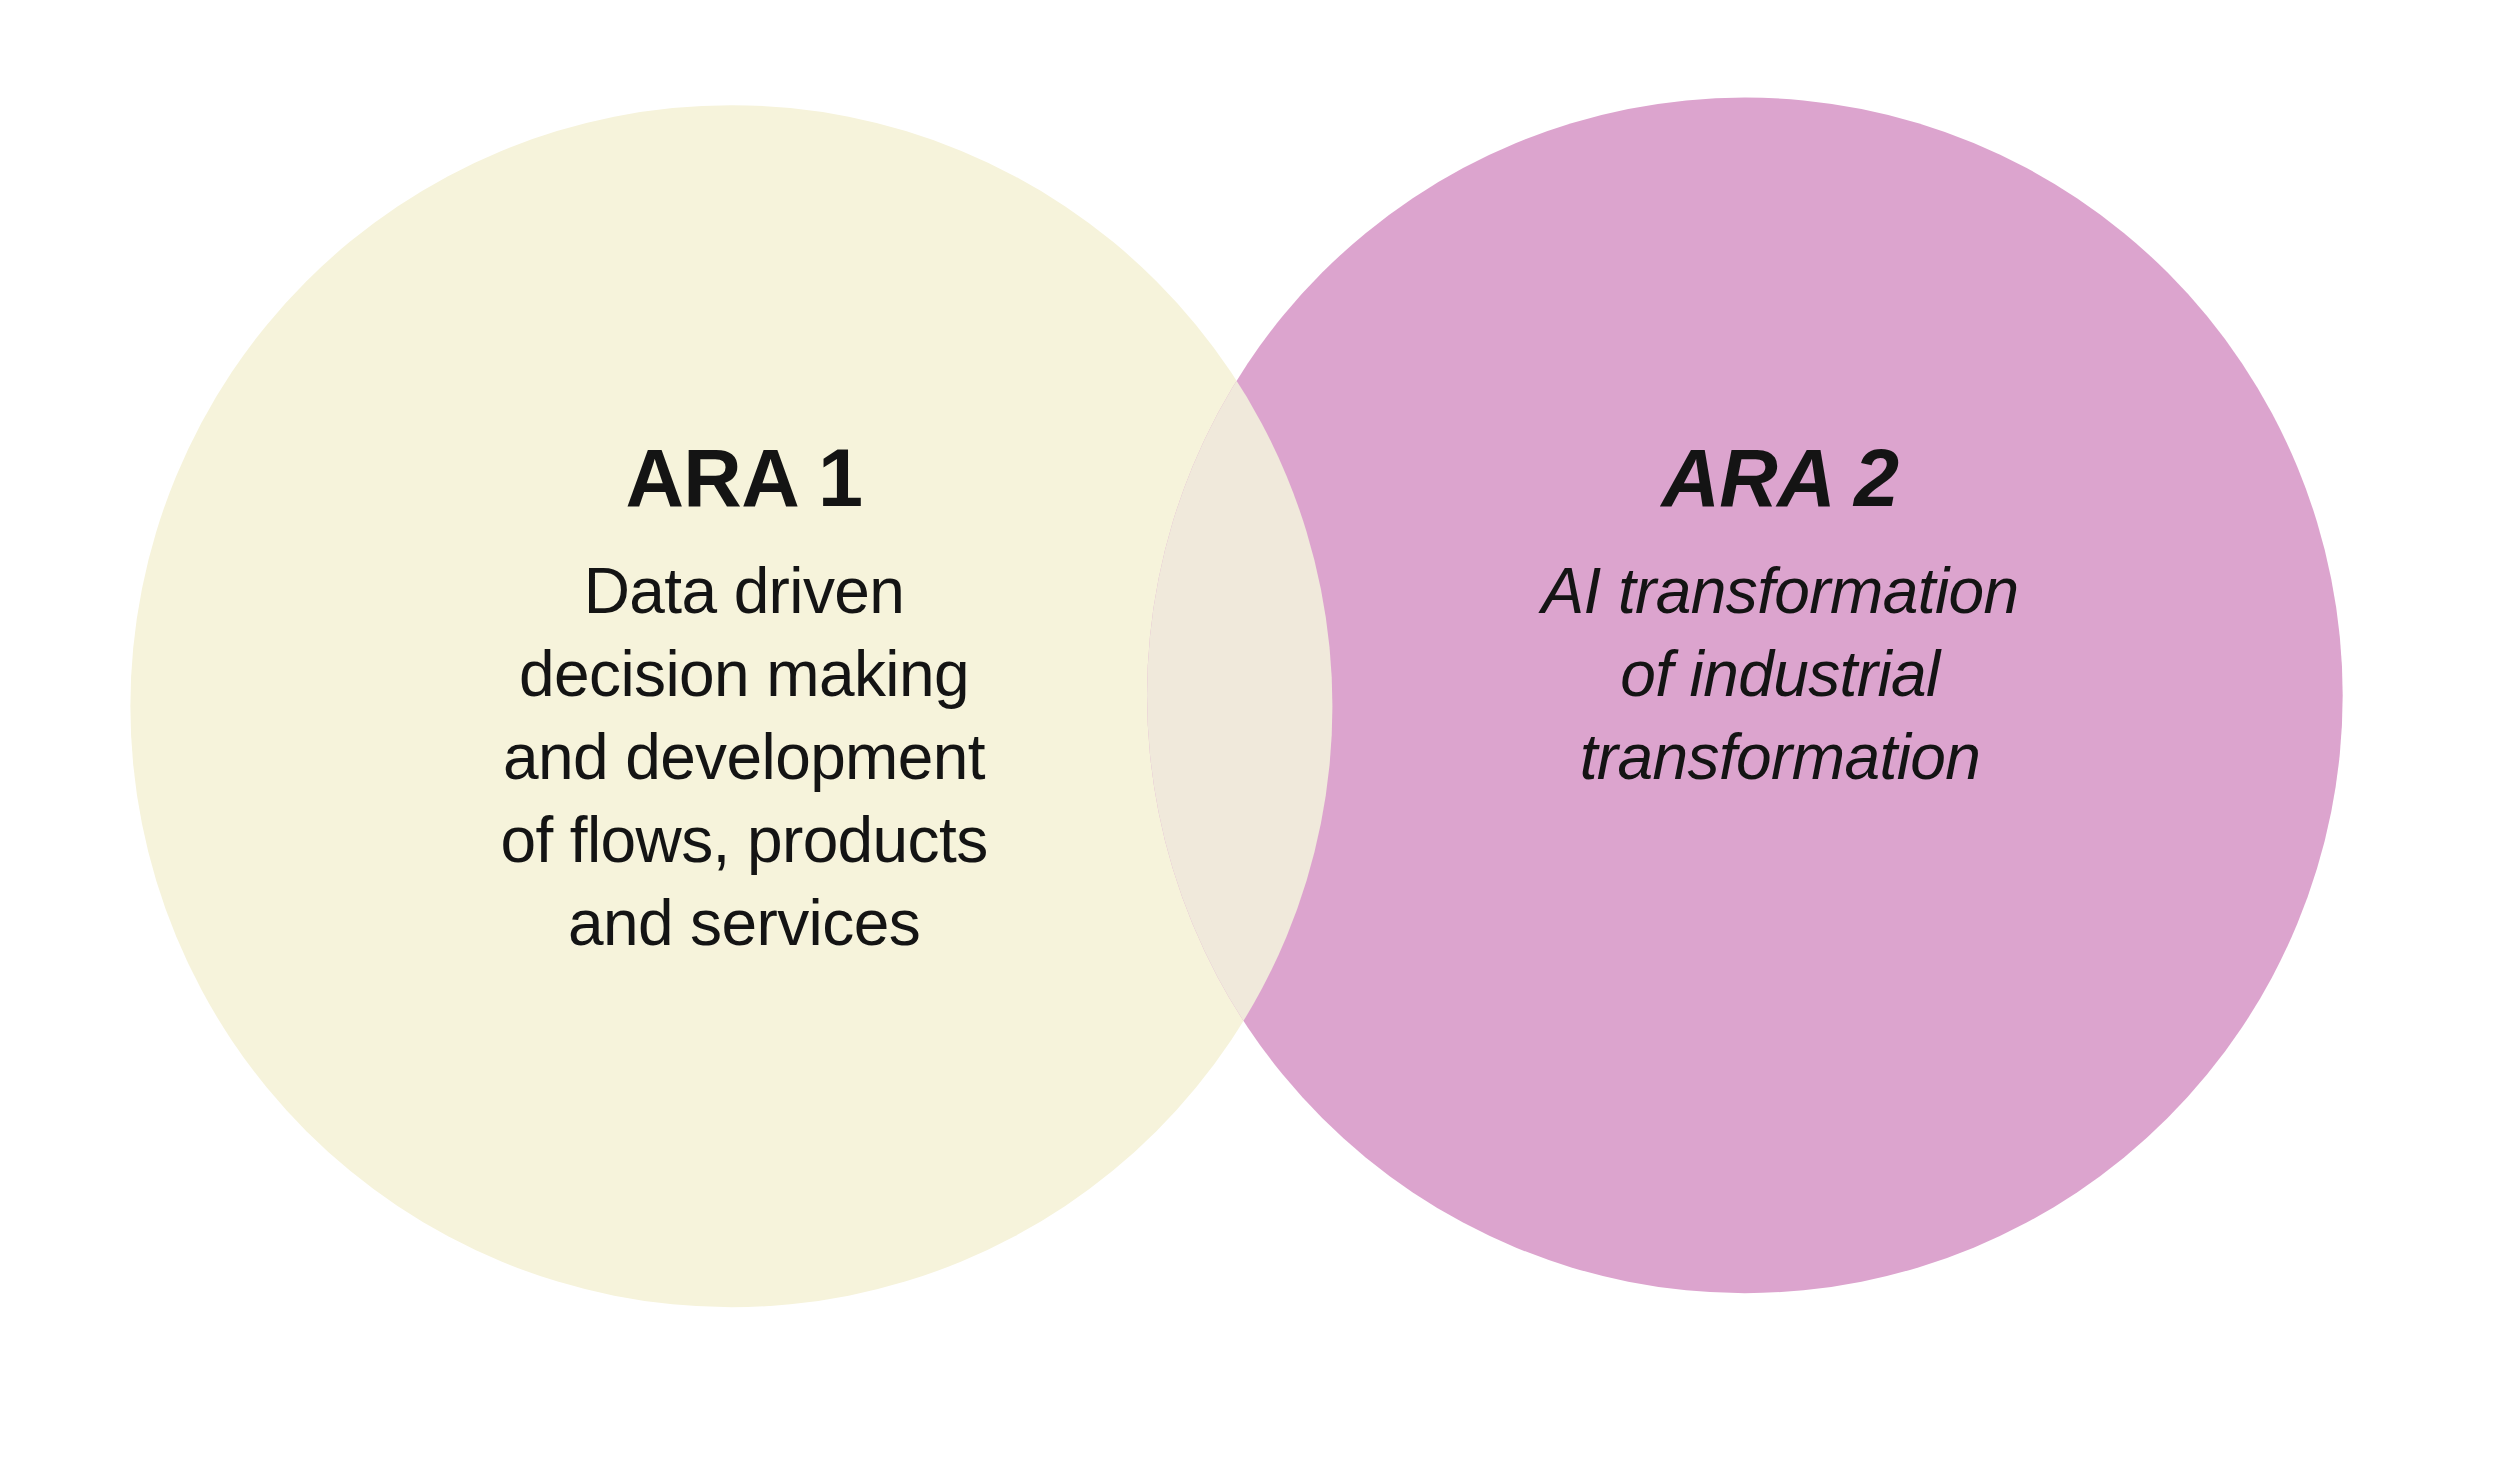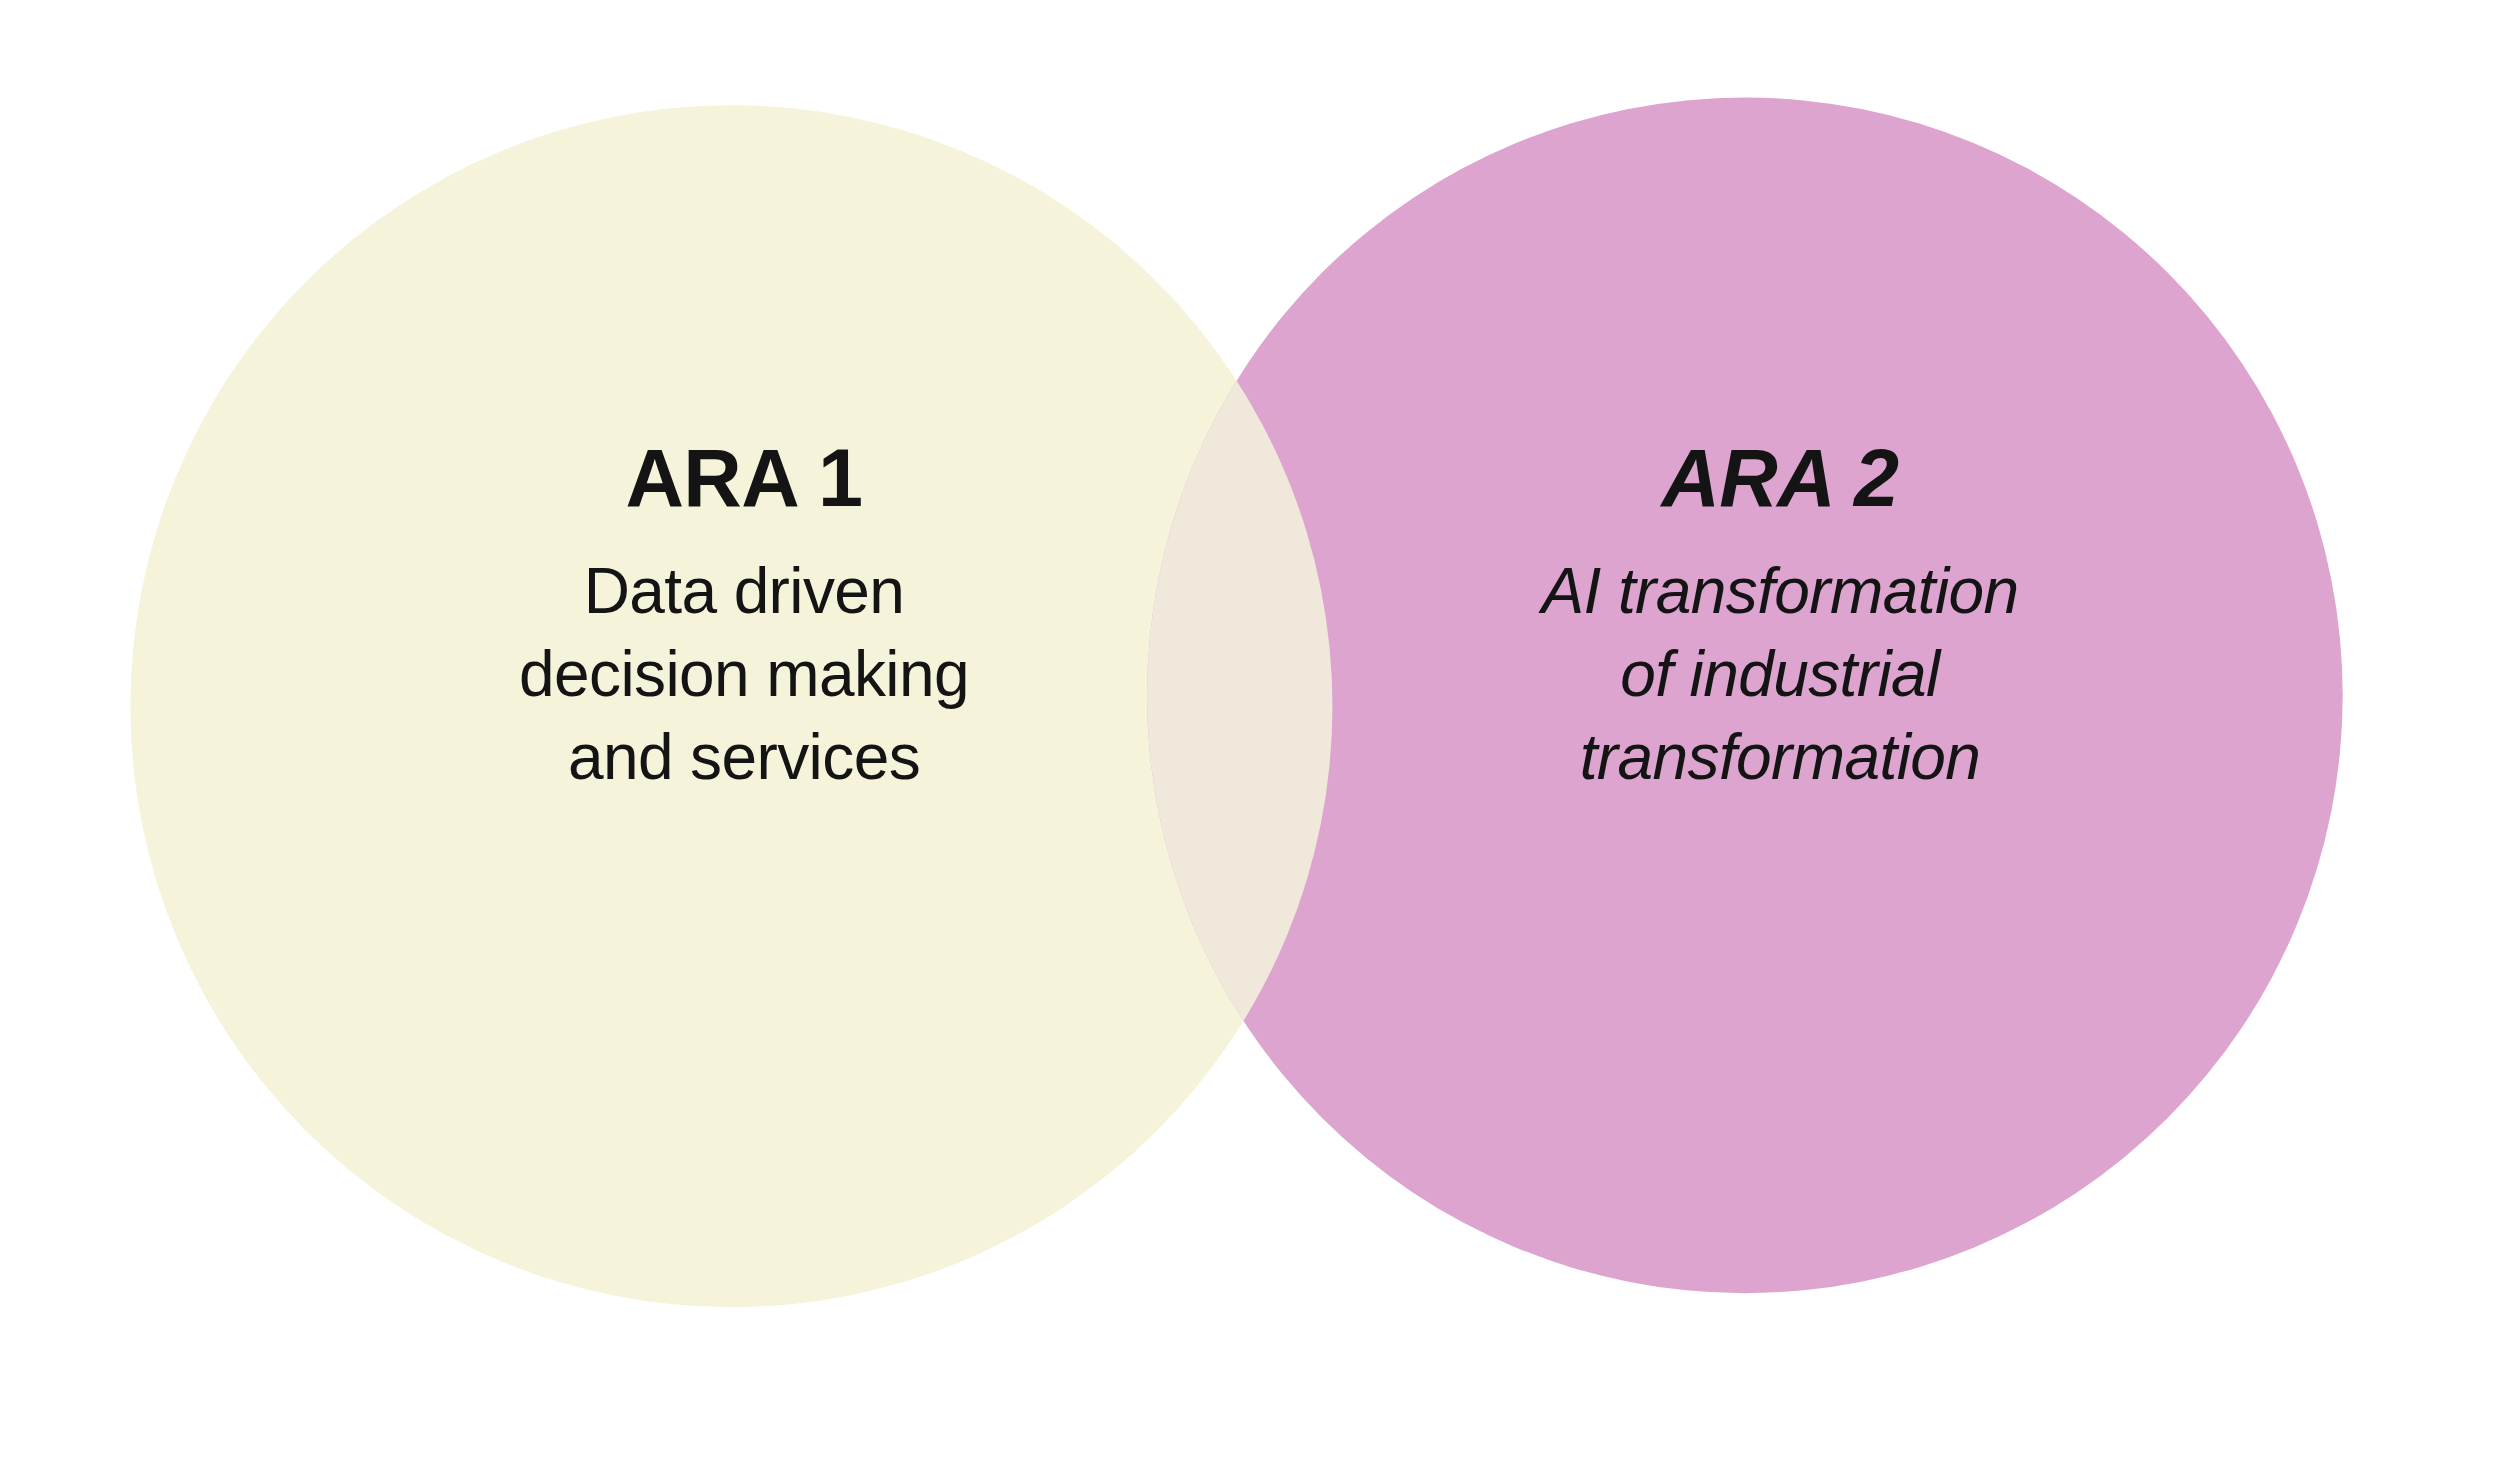--- a/index.html
+++ b/index.html
@@ -62,20 +62,22 @@
     <circle cx="1140" cy="1101" r="937" fill="#f6f3db"></circle>
     <circle cx="2720" cy="1084" r="932" fill="#dca4ce"></circle>
     <circle cx="2720" cy="1084" r="932" clip-path="url(#clip-ara1)" fill="#f0e9db"></circle>
   </svg>
 
   <div class="label-group left">
     <div class="circle-title">ARA 1</div>
     <div class="circle-text">
       <div>Data driven</div>
       <div>decision making</div>
+      <div>and development</div>
+      <div>of flows, products</div>
       <div>and services</div>
     </div>
   </div>
 
   <div class="label-group right">
     <div class="circle-title">ARA 2</div>
     <div class="circle-text">
       <div>AI transformation</div>
       <div>of industrial</div>
       <div>transformation</div>

